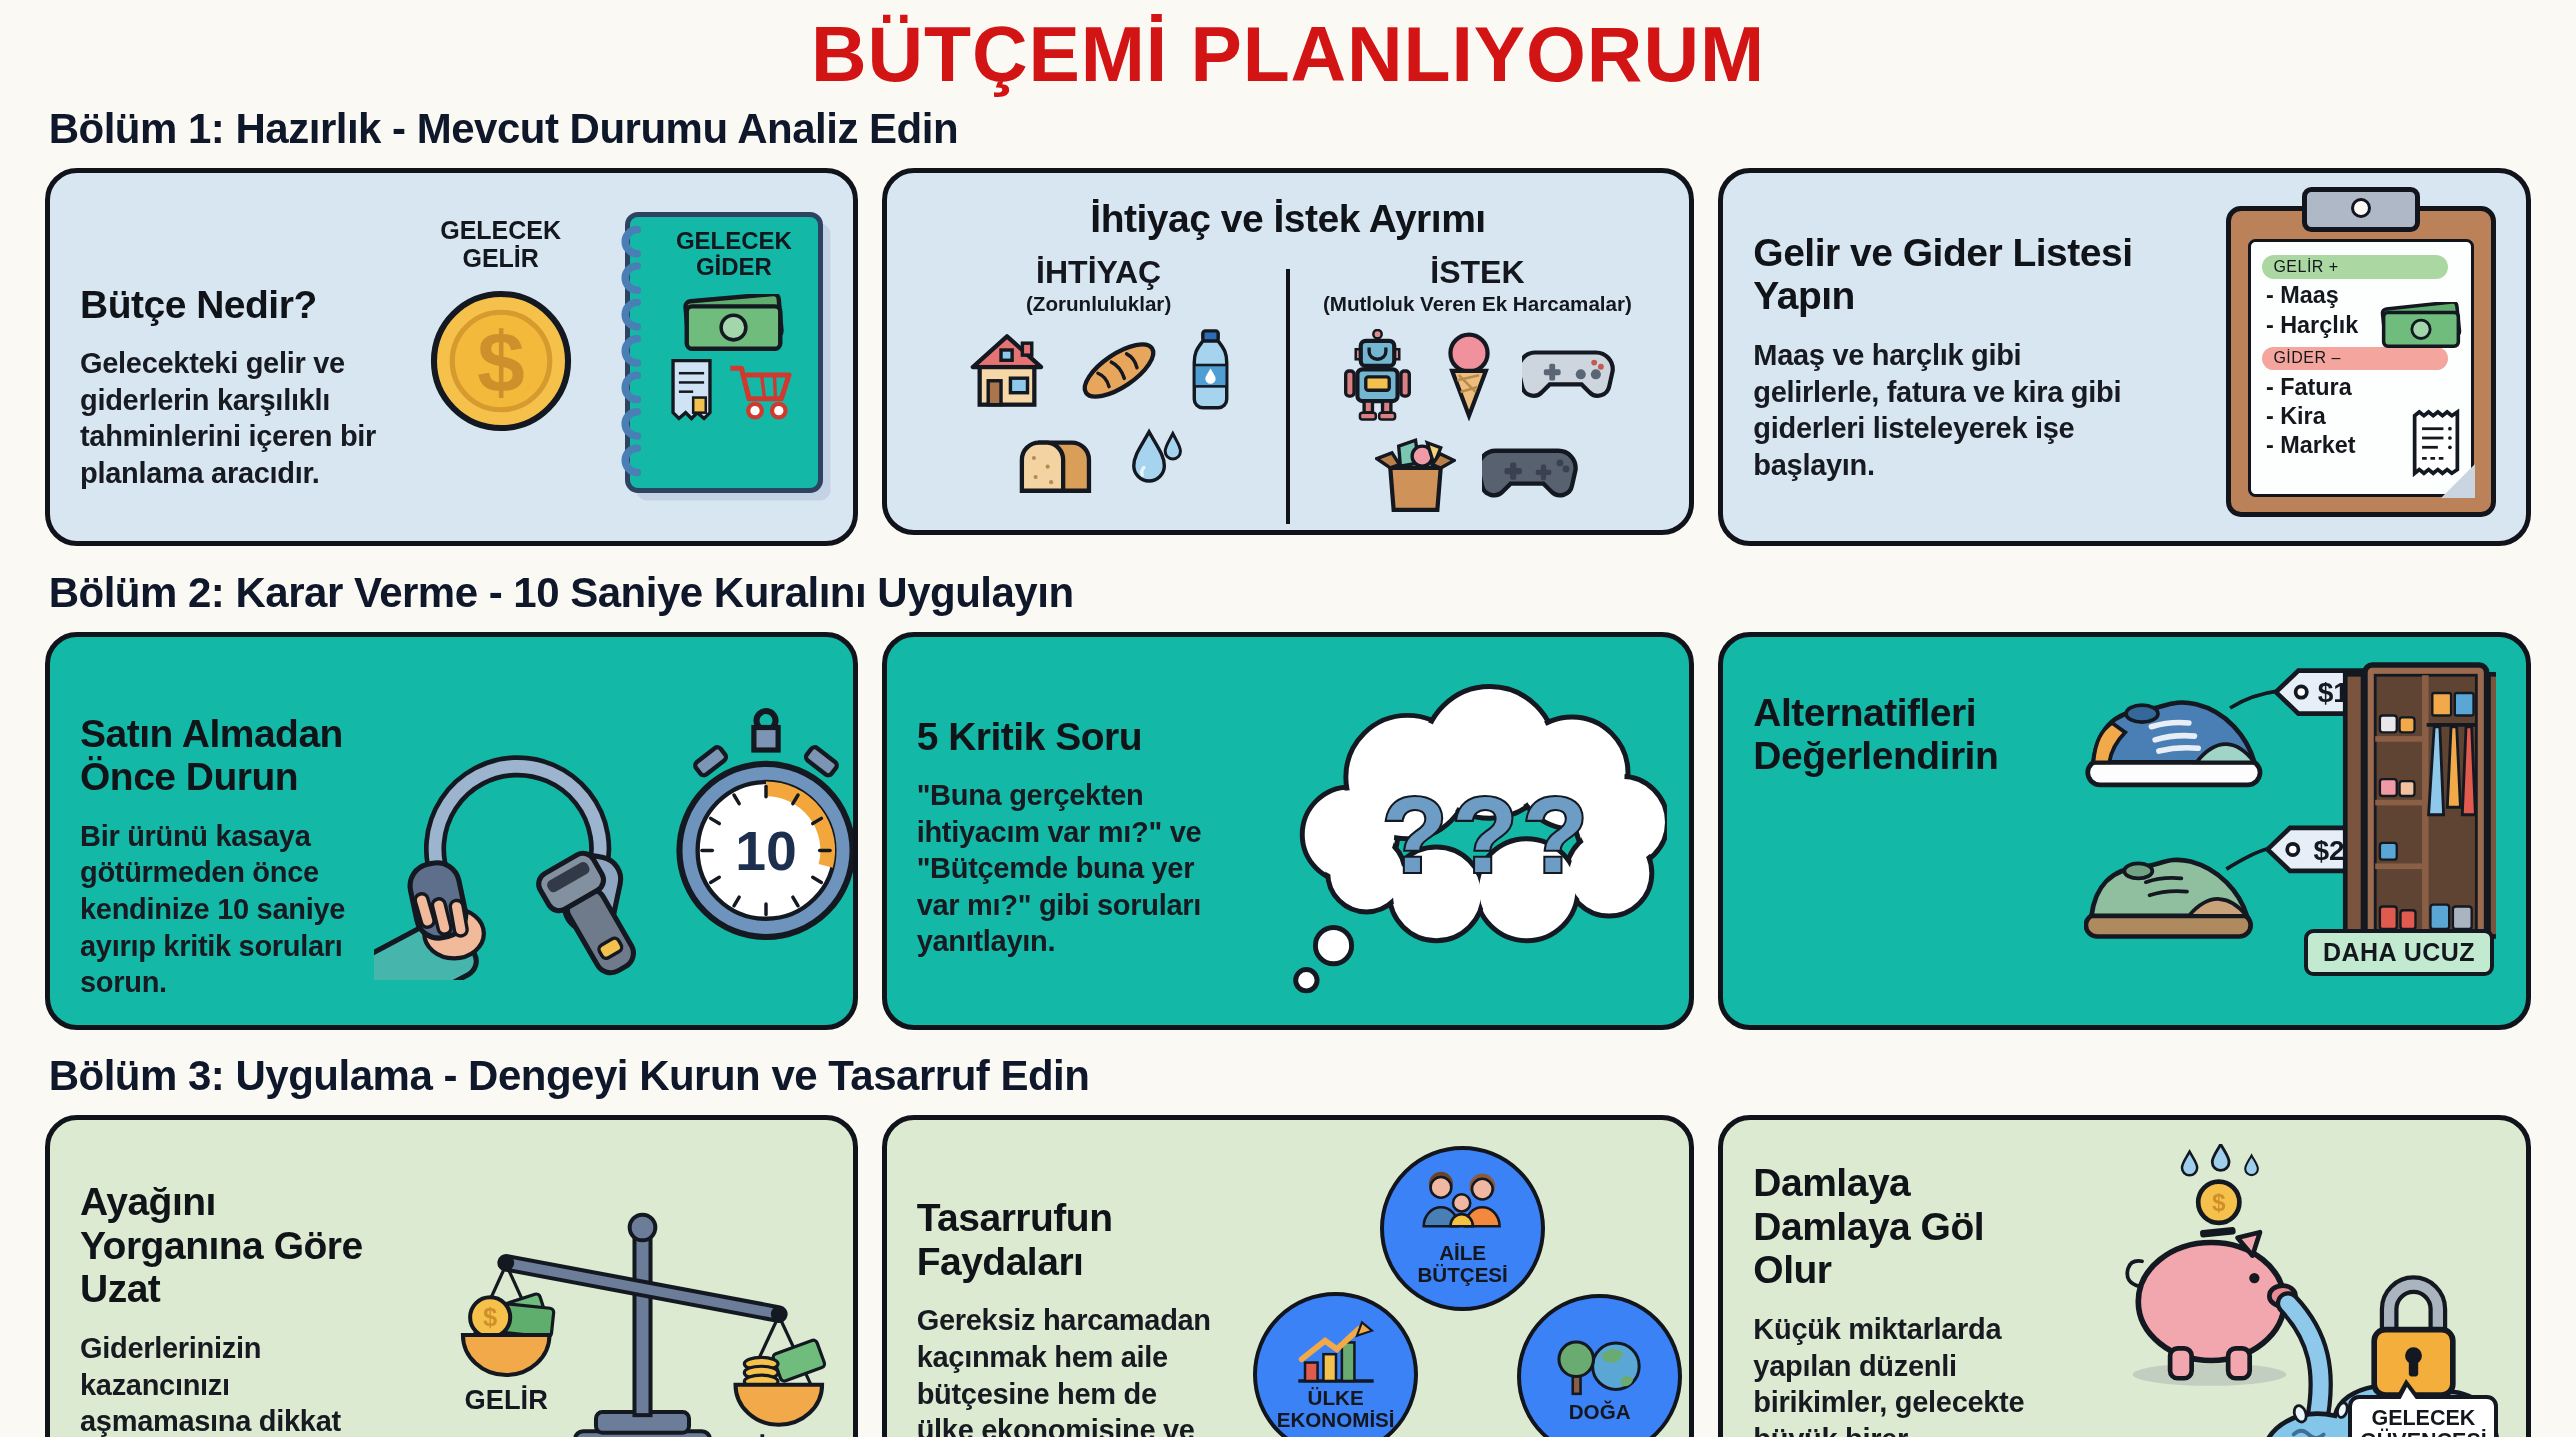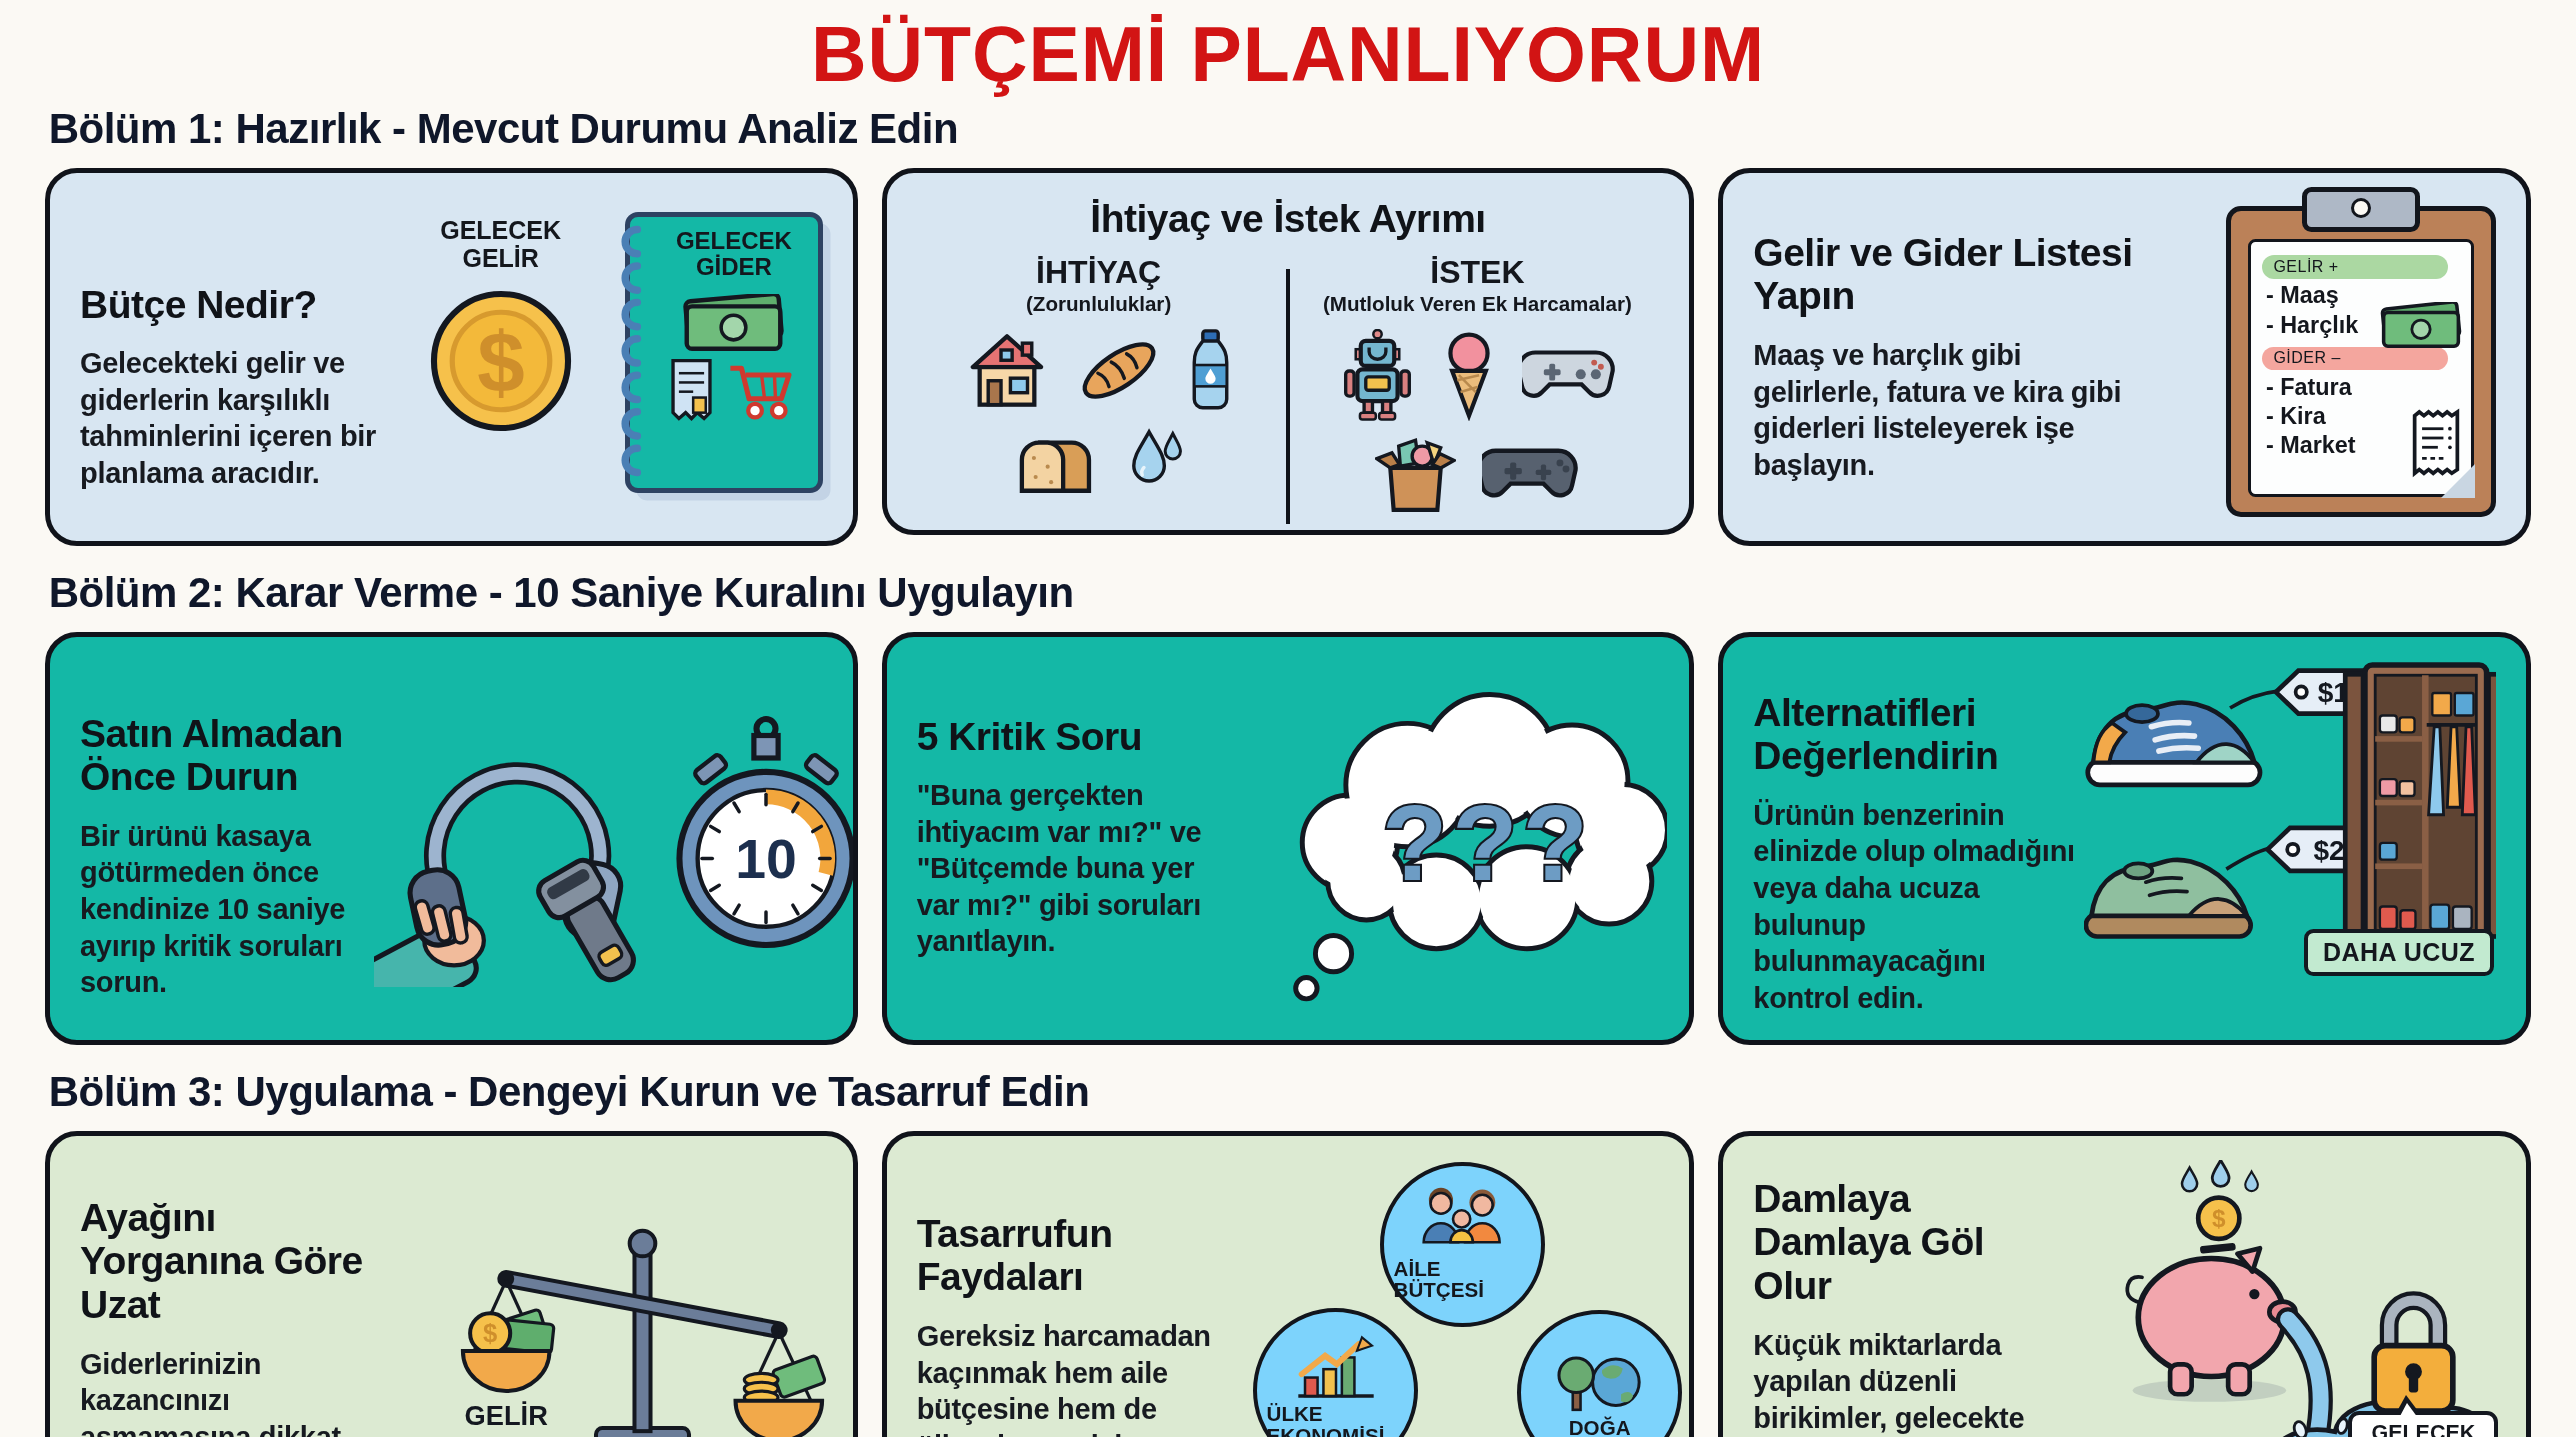--- a/index.html
+++ b/index.html
@@ -123,23 +123,23 @@
 
   
   .c31 .text-col { flex:0 0 43%; padding-top:36px; }
   .c31-illus { flex:1; display:flex; justify-content:flex-end; }
 
   
   .c32 .text-col { flex:0 0 41%; padding-top:52px; }
   .benefits { position:relative; flex:1; height:315px; }
   .benefit-circle {
     position:absolute; width:165px; height:165px; border-radius:50%;
-    background:#7dd3fc; border:4.7px solid #12151c;
+    background:#3b82f6; border:4.7px solid #12151c;
     display:flex; flex-direction:column; align-items:center; justify-content:center;
-    text-align:left;
+    text-align:center;
   }
   .benefit-label { font-size:20.6px; font-weight:bold; line-height:1.05; margin-top:1.9px; padding:0 9.4px; }
   .bc-family { left:140px; top:1.9px; }
   .bc-economy { left:13px; top:148px; }
   .bc-nature { left:277px; top:150px; }
 
   
   .c33 .text-col { flex:0 0 40%; padding-top:17px; }
   .c33-illus { position:relative; flex:1; height:315px; }
   .c33-illus > svg { position:absolute; left:0; top:0; }
@@ -453,21 +453,20 @@
               <circle cx="135" cy="252" r="43"></circle>
             </g>
             <text x="282" y="250" text-anchor="middle" font-size="130" font-weight="bold" fill="#6d9cc4" stroke="#141820" stroke-width="5" style="paint-order:stroke" letter-spacing="6" font-family="Liberation Sans, sans-serif">???</text>
           </svg>
         </div>
       </div>
 
       <div class="card card-yellow c23 card-flex">
         <div class="text-col">
           <div class="card-heading">Alternatifleri Değerlendirin</div>
-          <div class="card-body">Ürünün benzerinin elinizde olup olmadığını veya daha ucuza bulunup bulunmayacağını kontrol edin.</div>
         </div>
         <div class="c23-illus">
           <svg viewBox="0 0 440 336" width="412" height="315">
             <path d="M207,32 C190,34 172,40 156,50" stroke="#141820" stroke-width="4" fill="none"></path>
             <path d="M197,200 C182,204 168,212 152,222" stroke="#141820" stroke-width="4" fill="none"></path>
 
             <g transform="translate(2,28)">
               <rect x="2" y="78" width="184" height="26" rx="13" fill="#fdfdfd" stroke="#141820" stroke-width="5"></rect>
               <path d="M8,80 C12,46 30,26 62,24 C84,22 92,12 118,18 C150,26 172,52 180,80 Z" fill="#4a7fb5" stroke="#141820" stroke-width="5"></path>
               <path d="M118,80 C140,52 162,56 180,80 Z" fill="#9fd4c6" stroke="#141820" stroke-width="4"></path>

